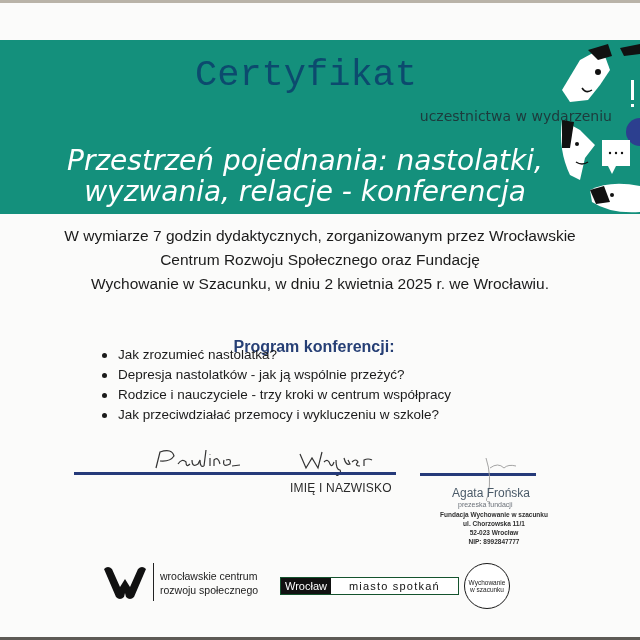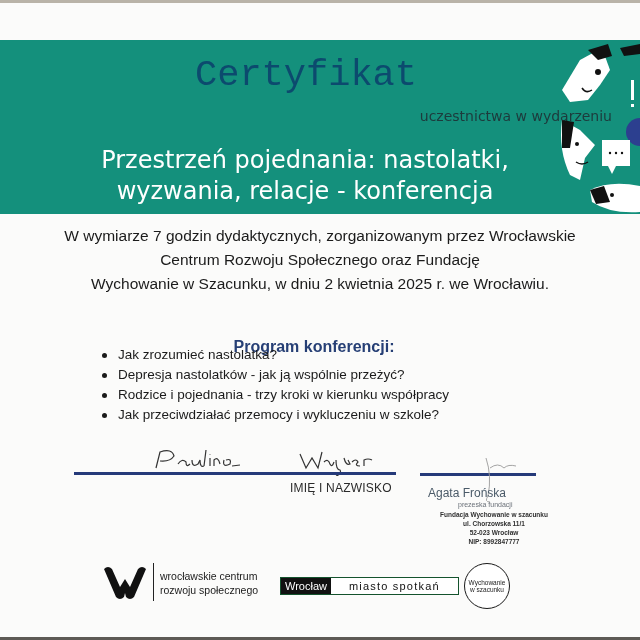--- a/index.html
+++ b/index.html
@@ -2,32 +2,32 @@
 <html><head>
 <meta charset="utf-8">
 <style>
   html,body{margin:0;padding:0;}
   body{width:640px;height:640px;position:relative;overflow:hidden;background:#fbfbfa;font-family:"Liberation Sans",sans-serif;}
   .topedge{position:absolute;left:0;top:0;width:640px;height:3px;background:#b9b3a8;}
   .botedge{position:absolute;left:0;top:637px;width:640px;height:3px;background:#5d5a55;}
   .banner{position:absolute;left:0;top:40px;width:640px;height:174px;background:#14907c;}
   .title{position:absolute;left:0;width:612px;top:54px;text-align:center;font-family:Liberation Mono, monospace;font-size:37px;color:#0c4a6e;letter-spacing:0px;}
   .subtitle{position:absolute;left:0;width:612px;top:108px;text-align:right;font-family:"DejaVu Sans",sans-serif;font-size:14px;color:#1d3a3c;}
-  .event{position:absolute;left:0;width:610px;top:145px;text-align:center;font-family:"DejaVu Sans",sans-serif;font-size:24px;line-height:31px;color:#ffffff;}
+  .event{position:absolute;left:0;width:610px;top:145px;text-align:center;font-family:"DejaVu Sans",sans-serif;font-size:28px;line-height:31px;color:#ffffff;font-style:italic;}
   .art{position:absolute;left:540px;top:40px;width:100px;height:174px;}
   .body-text{position:absolute;left:0;width:640px;top:224px;text-align:center;font-size:15.5px;line-height:24px;color:#1b1b1b;}
   .program-title{position:absolute;left:0;width:628px;top:318px;text-align:center;font-size:16px;font-weight:bold;color:#263f75;margin-top:20px;}
   .program-list{position:absolute;left:100px;top:345px;margin:0;padding:0;list-style:none;font-size:13.5px;line-height:20px;color:#1b1b1b;}
   .program-list li{position:relative;padding-left:18px;}
   .program-list li::before{content:"";position:absolute;left:2px;top:8px;width:5px;height:5px;border-radius:50%;background:#1b1b1b;}
   .sig1-line{position:absolute;left:74px;top:472px;width:322px;height:3px;background:#253a79;}
   .sig1{position:absolute;left:150px;top:446px;width:260px;height:30px;}
   .sig1-label{position:absolute;left:290px;top:481px;font-size:12px;color:#2a2a2a;letter-spacing:0.2px;}
   .sig2-line{position:absolute;left:420px;top:473px;width:116px;height:3px;background:#253a79;}
-  .sig2-name{position:absolute;left:428px;top:486px;font-size:12px;color:#4a5a68;}
+  .sig2-name{position:absolute;left:452px;top:486px;font-size:12px;color:#4a5a68;}
   .sig2-role{position:absolute;left:458px;top:501px;font-size:7px;color:#6a7078;}
   .sig2-scribble{position:absolute;left:470px;top:456px;width:60px;height:48px;}
   .stamp{position:absolute;left:440px;top:510px;width:108px;text-align:center;font-size:6.5px;line-height:9px;font-weight:bold;color:#303030;}
   .wcrs-mark{position:absolute;left:102px;top:563px;width:46px;height:38px;}
   .wcrs-divider{position:absolute;left:153px;top:563px;width:1px;height:38px;background:#222;}
   .wcrs-text{position:absolute;left:160px;top:569px;font-size:10.5px;line-height:14px;color:#1b1b1b;}
   .wroclaw-logo{position:absolute;left:280px;top:577px;height:16px;border:1px solid #14532d;display:flex;font-size:11px;line-height:16px;}
   .wroclaw-black{background:#111;color:#fff;padding:0 4px;}
   .wroclaw-white{background:#fff;color:#111;padding:0 18px;letter-spacing:1.2px;}
   .wws-logo{position:absolute;left:464px;top:563px;width:44px;height:44px;border:1.5px solid #1a1a1a;border-radius:50%;display:flex;flex-direction:column;align-items:center;justify-content:center;font-size:6.5px;line-height:7px;color:#222;background:#fff;}
@@ -71,21 +71,21 @@
 <div class="body-text">
   <div>W wymiarze 7 godzin dydaktycznych, zorganizowanym przez Wrocławskie</div>
   <div>Centrum Rozwoju Społecznego oraz Fundację</div>
   <div>Wychowanie w Szacunku, w dniu 2 kwietnia 2025 r. we Wrocławiu.</div>
 </div>
 
 <div class="program-title">Program konferencji:</div>
 <ul class="program-list">
   <li>Jak zrozumieć nastolatka?</li>
   <li>Depresja nastolatków - jak ją wspólnie przeżyć?</li>
-  <li>Rodzice i pojednania - trzy kroki w kierunku współpracy</li>
+  <li>Rodzice i nauczyciele - trzy kroki w centrum współpracy</li>
   <li>Jak przeciwdziałać przemocy i wykluczeniu w szkole?</li>
 </ul>
 
 <svg class="sig1" viewBox="0 0 260 30">
   <path d="M6 22 L10 6 Q22 2 24 10 Q20 16 10 15" stroke="#333" stroke-width="1.2" fill="none"></path>
   <path d="M28 18 Q32 12 36 16 Q36 22 40 18 M42 14 Q42 22 48 18 Q50 14 50 14 Q50 22 54 20 M56 4 L54 20 M60 12 L60 20 M60 8 L60 8.5 M64 20 L64 14 Q68 10 70 18 M74 14 Q72 22 80 18 Q82 12 76 14 M82 20 L90 19" stroke="#333" stroke-width="1.2" fill="none"></path>
   <path d="M150 8 L156 22 L162 12 L168 22 L172 6 M174 16 Q178 12 180 18 Q182 22 184 16 M186 14 Q186 24 190 24 Q192 28 186 30 M194 12 Q196 20 200 18 L198 14 M202 16 Q206 12 208 16 Q204 20 210 20 M214 20 L214 14 Q218 12 222 14" stroke="#333" stroke-width="1.2" fill="none"></path>
 </svg>
 <div class="sig1-line"></div>
 <div class="sig1-label">IMIĘ I NAZWISKO</div>

